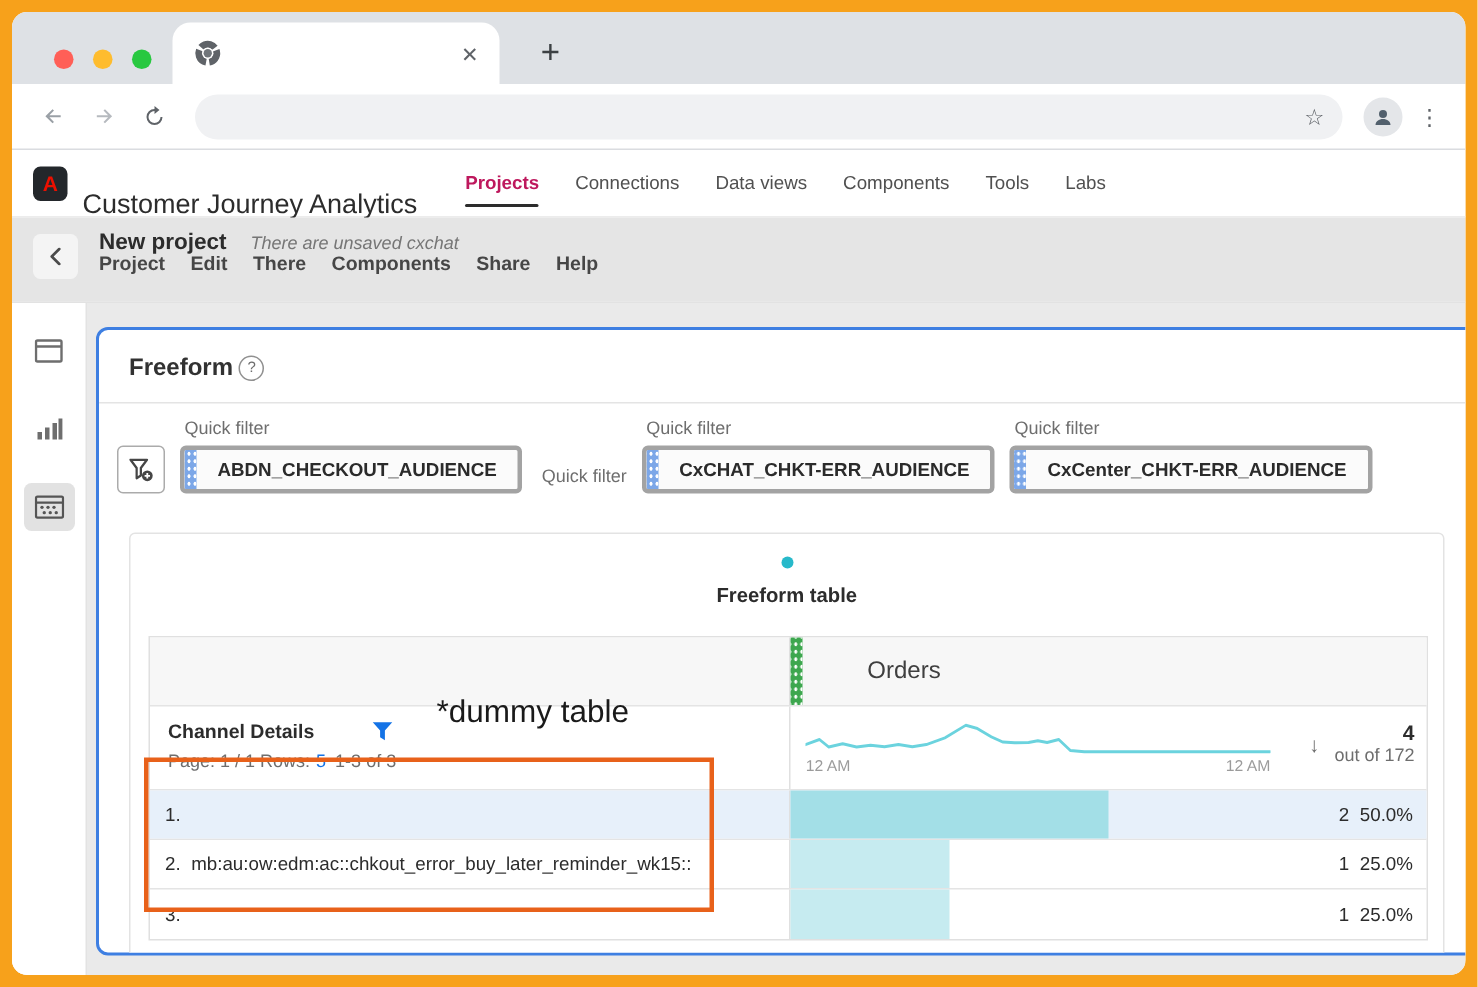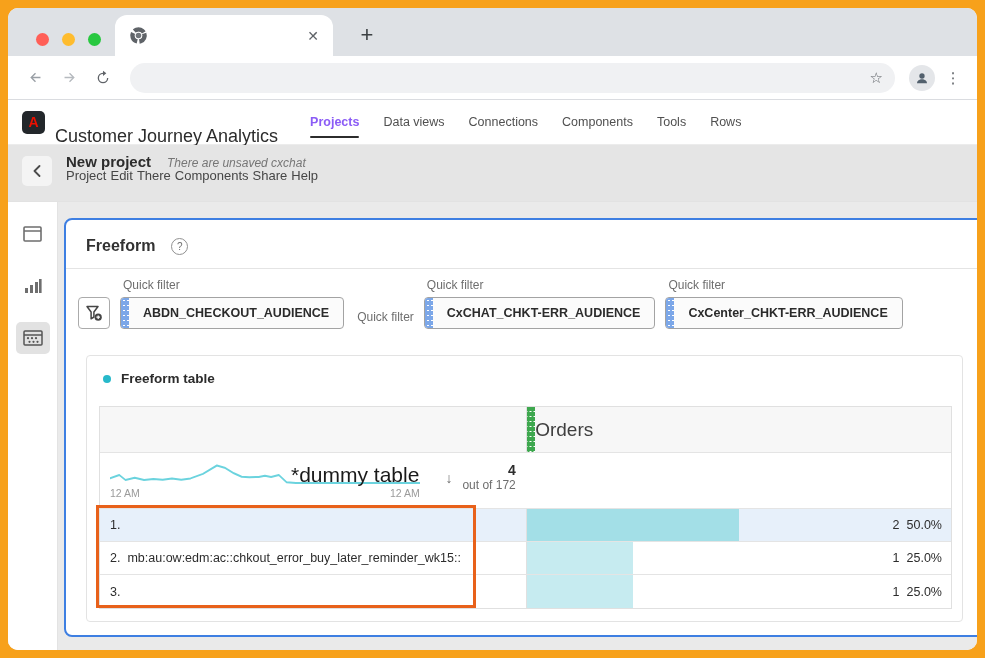--- a/index.html
+++ b/index.html
@@ -46,75 +46,75 @@
   
   .appnav { height:45px; background:#fff; border-bottom:1px solid #ECECEC;
     display:flex; align-items:center; padding:0 14px; flex:0 0 auto; }
   .adobelogo { width:23px; height:23px; background:#23272B; border-radius:5px;
     display:flex; align-items:center; justify-content:center; margin-right:10px; }
   .adobelogo span { color:#EB1000; font-weight:bold; font-size:14px; line-height:1; }
   .product { font-size:18px; color:#2C2C2C; margin-right:32px; white-space:nowrap;margin-top:28px; }
   .appnav-items { display:flex; gap:24px; align-items:center; height:100%; }
   .appnav-item { font-size:12.5px; color:#505050; height:100%; display:flex; align-items:center;
     position:relative; cursor:pointer; white-space:nowrap; }
-  .appnav-item.active { color:#8b5cf6; font-weight:bold; }
+  .appnav-item.active { color:#be185d; font-weight:bold; }
   .appnav-item.active::after { content:""; position:absolute; left:0; right:0; bottom:6px;
     height:2.5px; background:#2C2C2C; border-radius:2px; }
   
   .projhdr { height:56px; background:#e5e5e5; position:relative; flex:0 0 auto; }
   .backbtn { position:absolute; left:14px; top:11px; width:30px; height:30px;
     background:#F4F4F4; border-radius:5px; display:flex; align-items:center; justify-content:center; }
   .projtitle-row { position:absolute; left:58px; top:8px; display:flex; align-items:baseline; gap:16px; }
   .projtitle { font-size:15px; font-weight:bold; color:#2C2C2C; }
   .unsaved { font-size:12px; font-style:italic; color:#767676; }
-  .projmenu { position:absolute; left:58px; top:23px; display:flex; gap:4px; }
+  .projmenu { position:absolute; left:58px; top:23px; display:flex; gap:17px;font-weight:bold; }
   .projmenu span { font-size:13px; color:#464646; cursor:pointer; }
   
   .workspace { flex:1; display:flex; background:#EAEAEA; border-top:1px solid #E2E2E2; position:relative; overflow:hidden; }
   .rail { width:50px; background:#fff; border-right:1px solid #E3E3E3;
     display:flex; flex-direction:column; align-items:center; padding-top:16px; gap:20px; flex:0 0 auto; }
   .rail-icon { width:34px; height:32px; display:flex; align-items:center; justify-content:center; border-radius:5px; }
   .rail-icon.selected { background:#E2E2E2; }
   
   .canvas { flex:1; position:relative; }
   .panel { position:absolute; left:6px; top:16px; right:-8px; bottom:13px;
     background:#fff; border:2px solid #3E7FE2; border-radius:8px; overflow:hidden; }
-  .panel-hdr { display:flex; align-items:center; gap:16px; padding:17px 20px 13px; border-bottom:1px solid #E4E4E4; }
+  .panel-hdr { display:flex; align-items:flex-start; gap:4px; padding:17px 20px 13px; border-bottom:1px solid #E4E4E4; }
   .panel-title { font-size:16px; font-weight:bold; color:#323232; }
   .helpicon { width:17px; height:17px; border-radius:50%; border:1.5px solid #909090;
     color:#6E6E6E; font-size:10px; display:flex; align-items:center; justify-content:center; }
   
   .filters { display:flex; align-items:flex-end; gap:10px; padding:9px 12px 14px; }
   .funnelbtn { width:32px; height:32px; border:1px solid #ABABAB; border-radius:4px;
     display:flex; align-items:center; justify-content:center; background:#fff; flex:0 0 auto; }
   .chipgrp { display:flex; flex-direction:column; }
   .chiplabel { font-size:12px; color:#6E6E6E; margin:0 0 5px 3px; white-space:nowrap; }
-  .chip { height:32px; background:#FBFBFB; border:1px solid #a3a3a3; border-radius:4px;
+  .chip { height:32px; background:#FBFBFB; border:3px solid #a3a3a3; border-radius:4px;
     display:flex; align-items:stretch; overflow:hidden; cursor:grab; }
   .chipstrip { width:8px; background:#7CA7E8;
     background-image:radial-gradient(circle, #ffffff 1px, transparent 1.1px);
     background-size:4px 5px; background-position:1px 10px; }
   .chiptext { display:flex; align-items:center; padding:0 14px; font-size:12.5px; font-weight:600; color:#2B2B2B; white-space:nowrap; }
   
   .section { margin:12px 20px 0 20px; border:1px solid #E3E3E3; border-radius:4px; background:#fff; padding-bottom:12px; }
-  .section-hdr { display:flex; align-items:center; gap:10px; padding:15px 16px 13px; }
+  .section-hdr { display:flex; align-items:center; gap:10px; padding:15px 16px 13px;flex-direction:column; }
   .tealdot { width:8px; height:8px; border-radius:50%; background:#27B9CA; }
   .section-title { font-size:13.5px; font-weight:bold; color:#2C2C2C; }
   .ftable { margin:7px 10px 0 12px; border:1px solid #E0E0E0; font-size:12.5px; }
   .trow { display:flex; border-bottom:1px solid #E4E4E4; }
   .trow:last-child { border-bottom:none; }
   .dimcol { width:50.2%; border-right:1px solid #E0E0E0; position:relative; }
   .metcol { width:49.8%; position:relative; }
   .hdr1 { height:46px; }
   .hdr1 .dimcol, .hdr1 .metcol { background:#F7F7F7; }
   .metric-hdr { display:flex; align-items:center; height:100%; }
   .greenbar { width:8px; height:100%; background:#3DA74E;
     background-image:radial-gradient(circle, #ffffff 1px, transparent 1.1px);
     background-size:4px 5px; background-position:1.5px 12px; }
-  .metric-name { font-size:19px; color:#3F3F3F; }
+  .metric-name { padding-left:11px; font-size:16px; color:#3F3F3F;margin-left:32px; }
   .hdr2 { height:56px; }
   .dim-hdr { padding:9px 12px 0; }
   .dim-name-row { display:flex; align-items:center; }
   .dim-name { font-size:13px; font-weight:bold; color:#2C2C2C; }
   .dim-filter { margin-left:38px; display:flex; align-items:center; }
   .pageline { margin-top:5px; font-size:12px; color:#6E6E6E; }
   .pageline .rowsval { color:#1473E6; margin:0 6px 0 4px; cursor:pointer; }
   .spark-wrap { position:absolute; left:10px; right:104px; top:8px; height:28px; }
   .spark-wrap svg { width:100%; height:100%; }
   .spark-label { position:absolute; top:34px; font-size:10.5px; color:#9B9B9B; }
@@ -187,25 +187,25 @@
     <div class="menudots">⋮</div>
   </div>
 
   <div class="appnav">
     <div class="adobelogo">
       <span>A</span>
     </div>
     <div class="product">Customer Journey Analytics</div>
     <div class="appnav-items">
       <div class="appnav-item active">Projects</div>
+      <div class="appnav-item">Connections</div>
       <div class="appnav-item">Data views</div>
-      <div class="appnav-item">Connections</div>
       <div class="appnav-item">Components</div>
       <div class="appnav-item">Tools</div>
-      <div class="appnav-item">Rows</div>
+      <div class="appnav-item">Labs</div>
     </div>
   </div>
 
   <div class="projhdr">
     <div class="backbtn">
       <svg width="10" height="12" viewBox="0 0 10 12">
         <path d="M7.5 1 2.5 6l5 5" fill="none" stroke="#4B4B4B" stroke-width="1.8" stroke-linecap="round" stroke-linejoin="round"></path>
       </svg>
     </div>
     <div class="projtitle-row">
@@ -311,20 +311,33 @@
               <div class="dimcol"></div>
               <div class="metcol">
                 <div class="metric-hdr">
                   <div class="greenbar"></div>
                   <span class="metric-name">Orders</span>
                 </div>
               </div>
             </div>
 
             <div class="trow hdr2">
+              <div class="dimcol dim-hdr">
+                <div class="dim-name-row">
+                  <span class="dim-name">Channel Details</span>
+                  <span class="dim-filter">
+                    <svg width="14" height="13" viewBox="0 0 14 13">
+                        <path d="M0.5 0.5h13L8.6 6v6.5l-3.2-2V6z" fill="#1473E6"></path>
+                      </svg>
+                  </span>
+                </div>
+                <div class="pageline">
+                  <span>Page: 1 / 1  Rows:</span><span class="rowsval">5</span><span>1-3 of 3</span>
+                </div>
+              </div>
               <div class="metcol">
                 <div class="spark-wrap">
                   <svg viewBox="0 0 400 28" preserveAspectRatio="none">
                     <polyline points="0.0,17.4 12.0,14.0 20.0,19.0 32.0,16.8 44.0,19.0 56.0,17.9 68.0,18.8 80.0,17.4 92.0,18.8 104.0,17.4 120.0,12.9 138.0,4.5 148.0,6.7 160.0,12.3 170.0,15.7 180.0,16.2 192.0,16.0 200.0,14.8 208.0,16.0 218.0,14.0 228.0,21.3 240.0,22.1 400.0,22.1" fill="none" stroke="#6BD3DE" stroke-width="2" stroke-linejoin="round" stroke-linecap="round"></polyline>
                   </svg>
                 </div>
                 <span class="spark-label left">12 AM</span>
                 <span class="spark-label right">12 AM</span>
                 <div class="sortblock">
                   <span class="sortarrow">↓</span>

